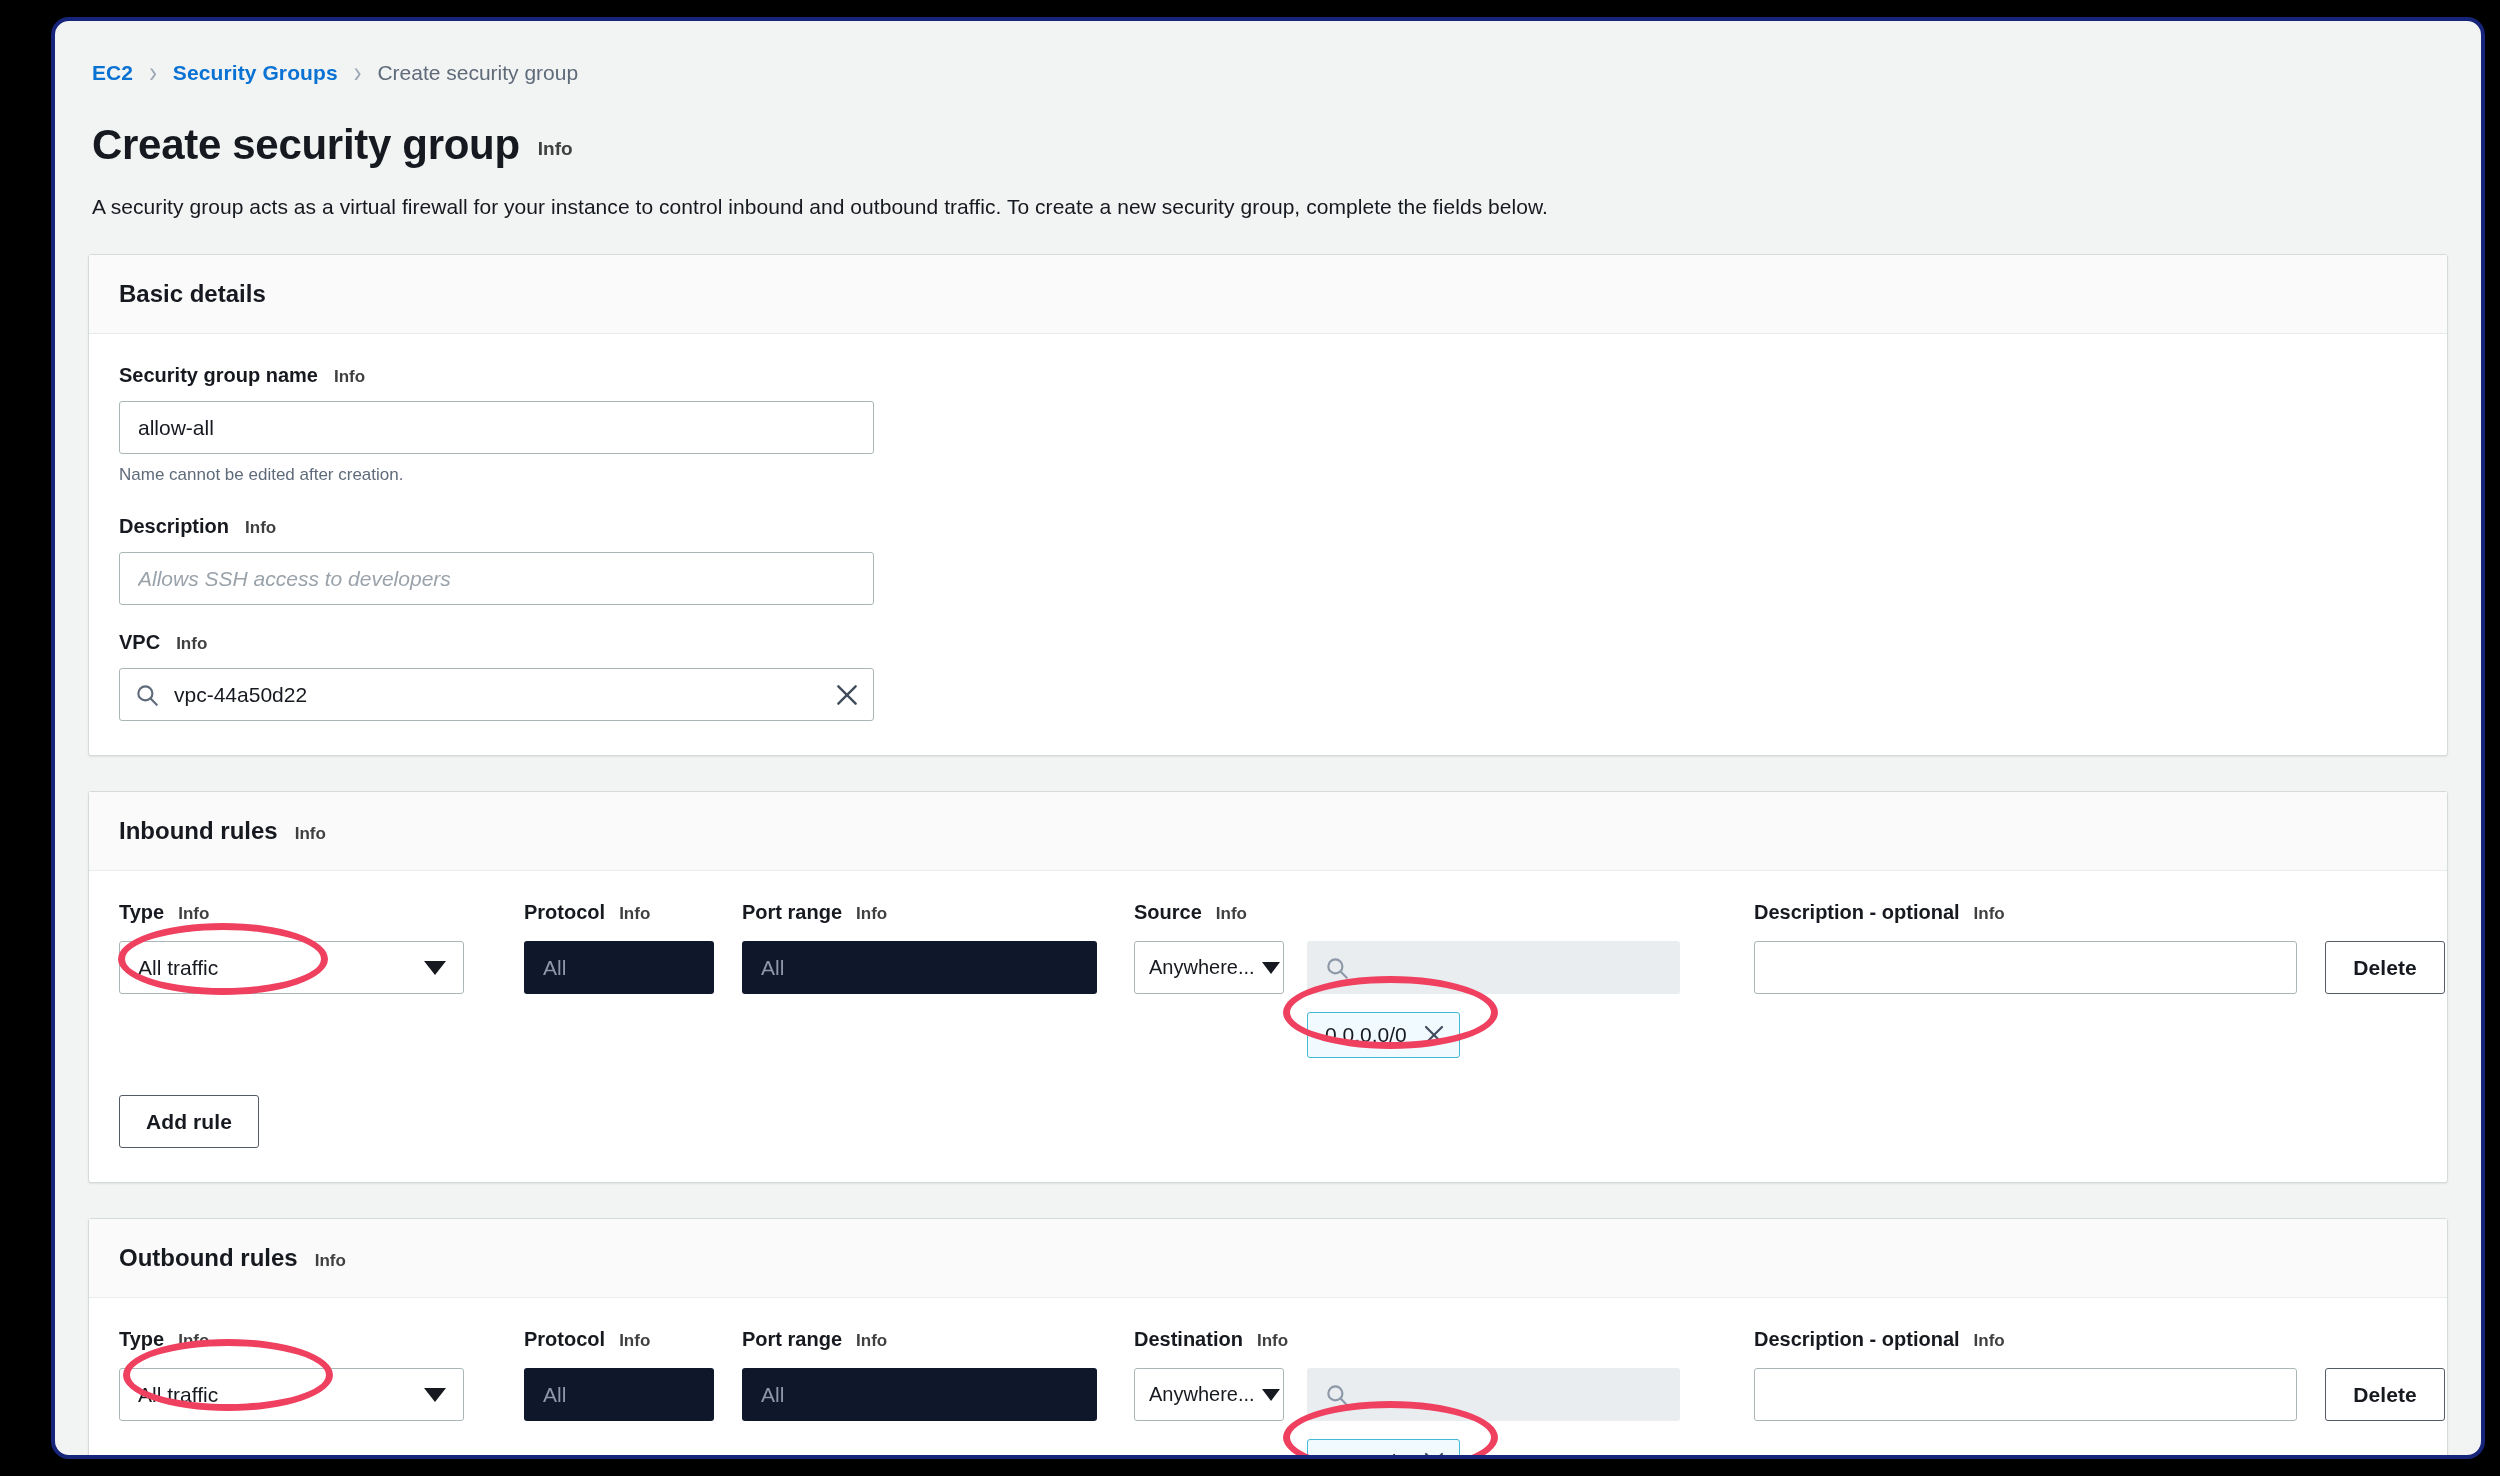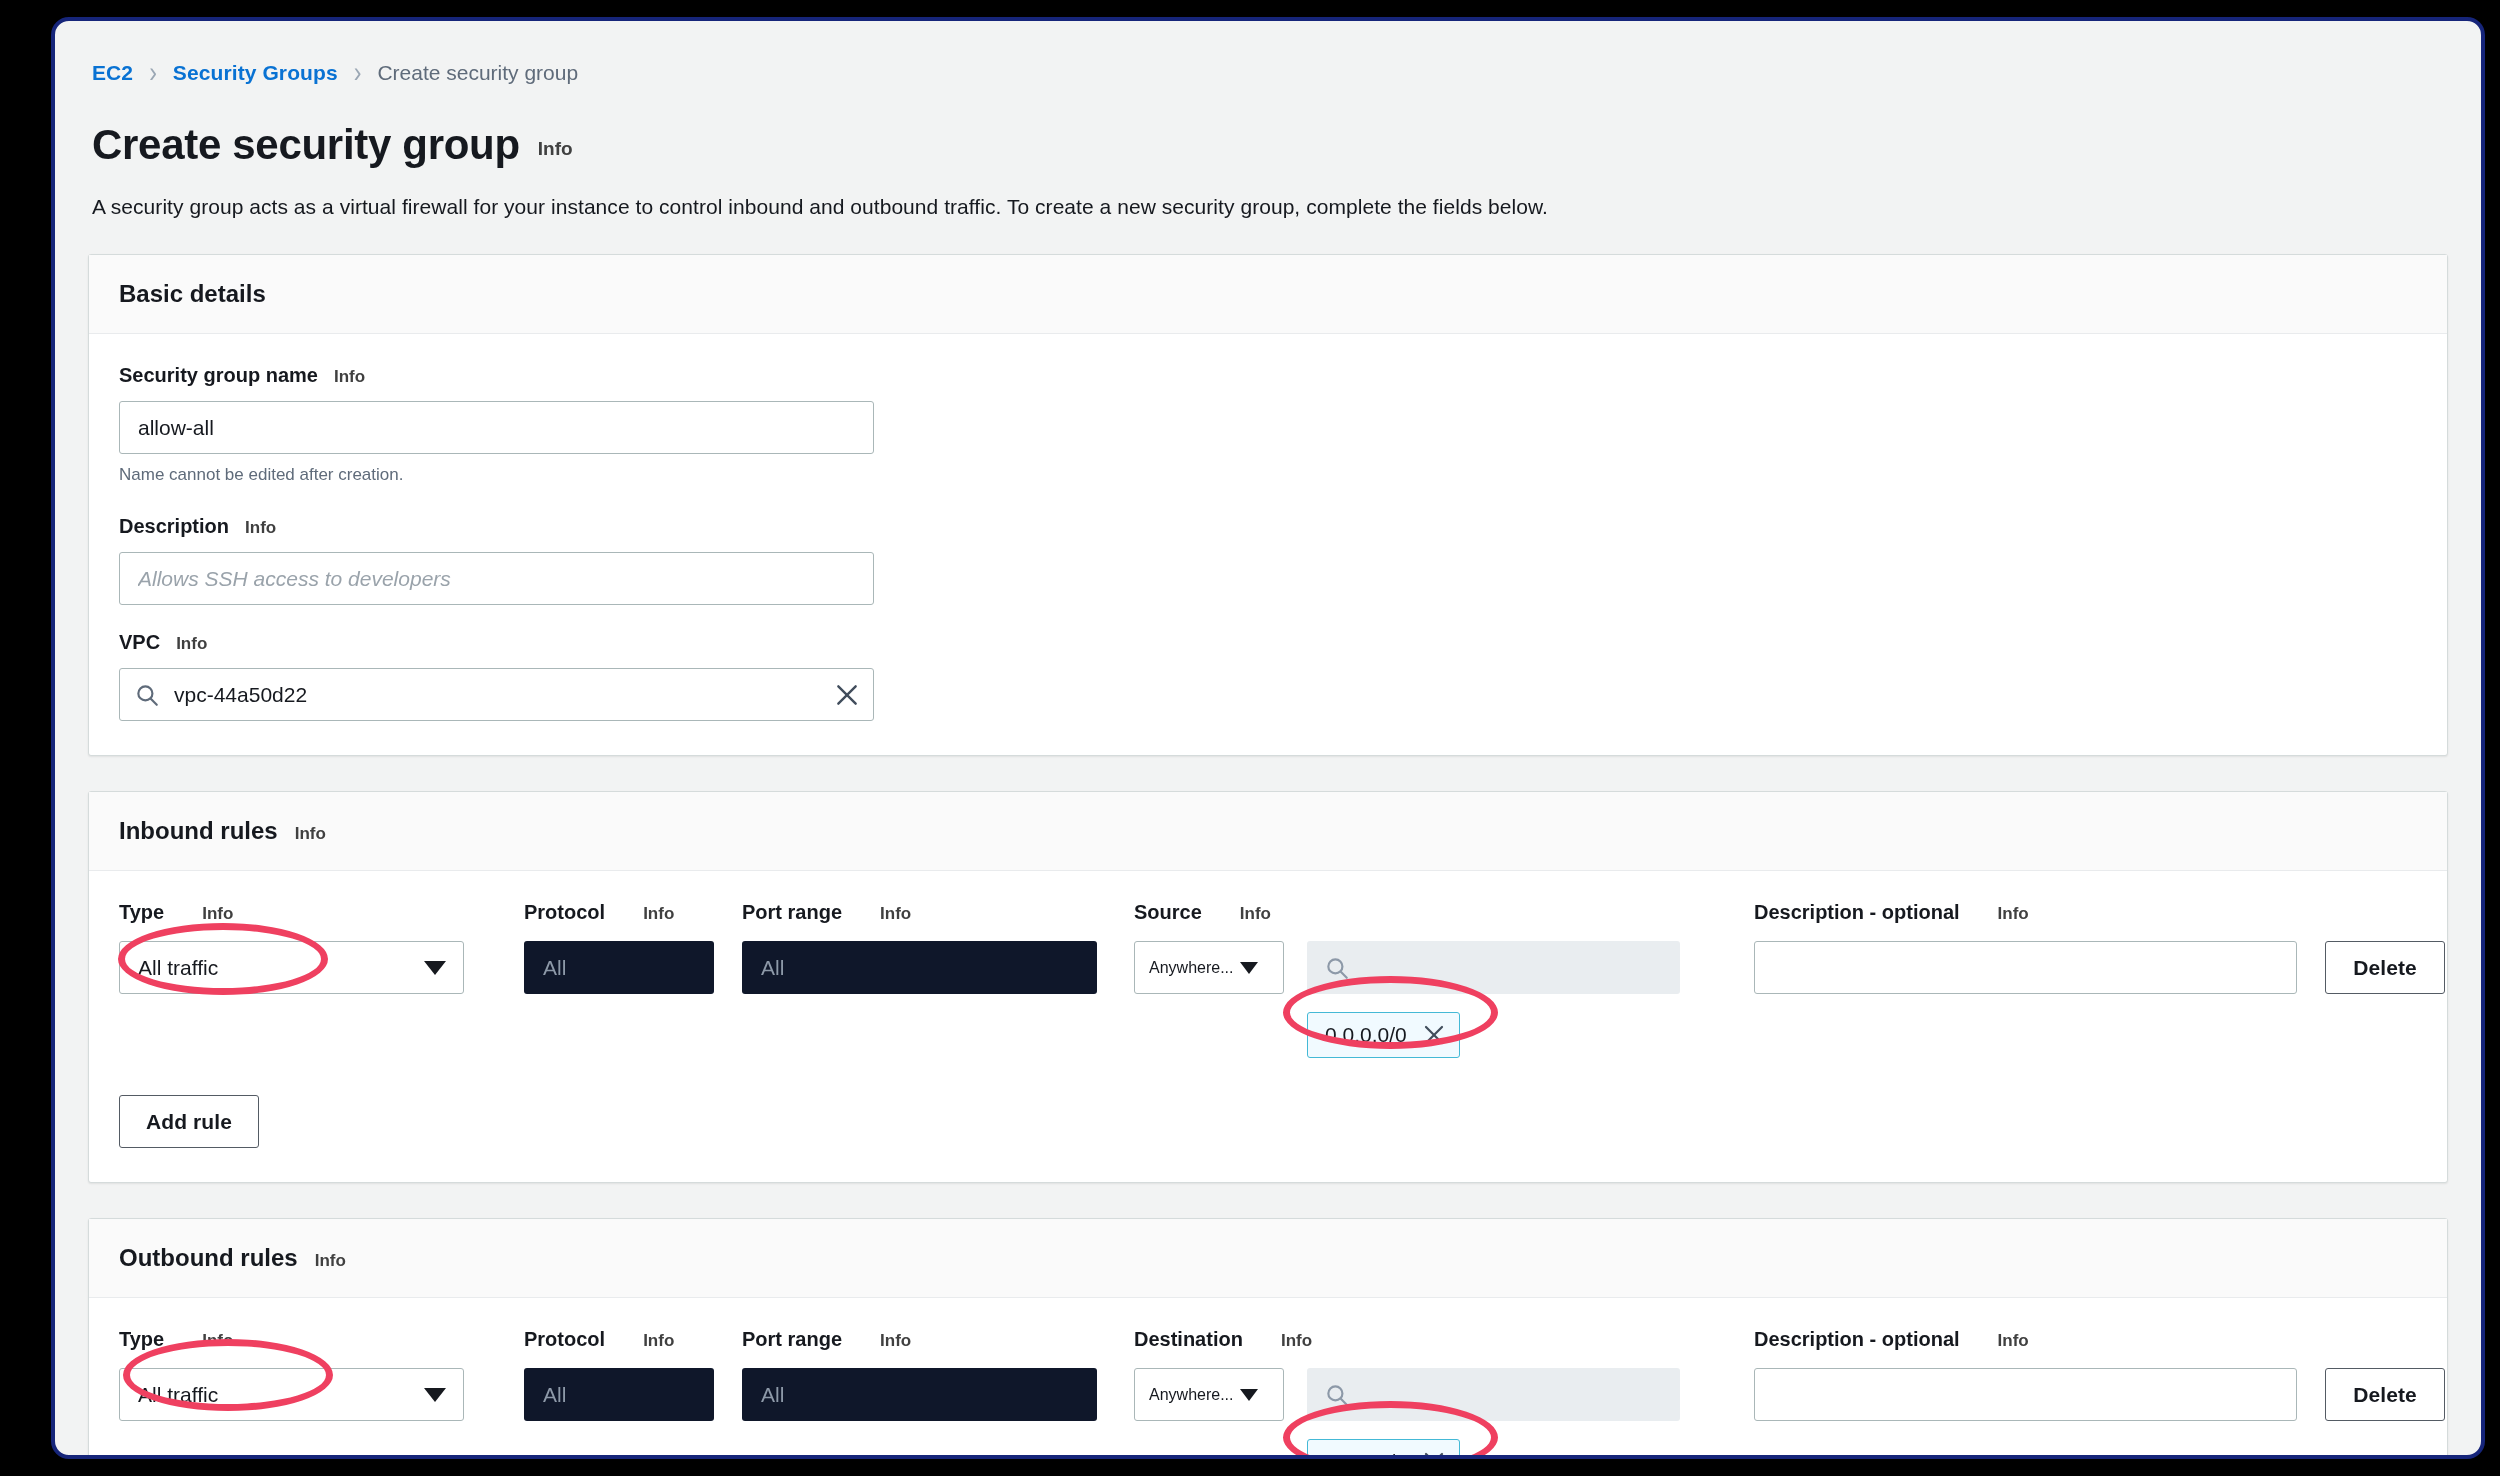--- a/index.html
+++ b/index.html
@@ -168,21 +168,20 @@
     display: flex;
     padding: 0 0 0 0;
     margin-bottom: 17px;
   }
   .col-h {
     font-size: 20px;
     font-weight: 700;
     color: #16191f;
     display: flex;
     align-items: baseline;
-    gap: 24px;
   }
   .col-h .info-link { margin-left: 14px; font-size: 17px; }
 
   .rules-row { display: flex; align-items: flex-start; }
 
   .c-type   { width: 373px; flex: none; }
   .c-proto  { width: 190px; flex: none; margin-left: 32px; }
   .c-port   { width: 355px; flex: none; margin-left: 28px; }
   .c-src    { width: 590px; flex: none; margin-left: 37px; }
   .c-desc   { width: 543px; flex: none; margin-left: 30px; }
@@ -233,21 +232,21 @@
     border: 1px solid #aab7b8;
     border-radius: 3px;
     background: #fff;
     display: flex;
     align-items: center;
     justify-content: flex-start;
     padding: 0 14px;
     cursor: pointer;
     flex: none;
   }
-  .select-compact .select-value { font-size: 16px; }
+  .select-compact .select-value { font-size: 20px; }
   .caret-sm {
     margin-left: 7px;
     width: 0; height: 0;
     border-left: 9px solid transparent;
     border-right: 9px solid transparent;
     border-top: 12px solid #16191f;
   }
 
   .src-top { display: flex; align-items: center; }
   .src-search {

